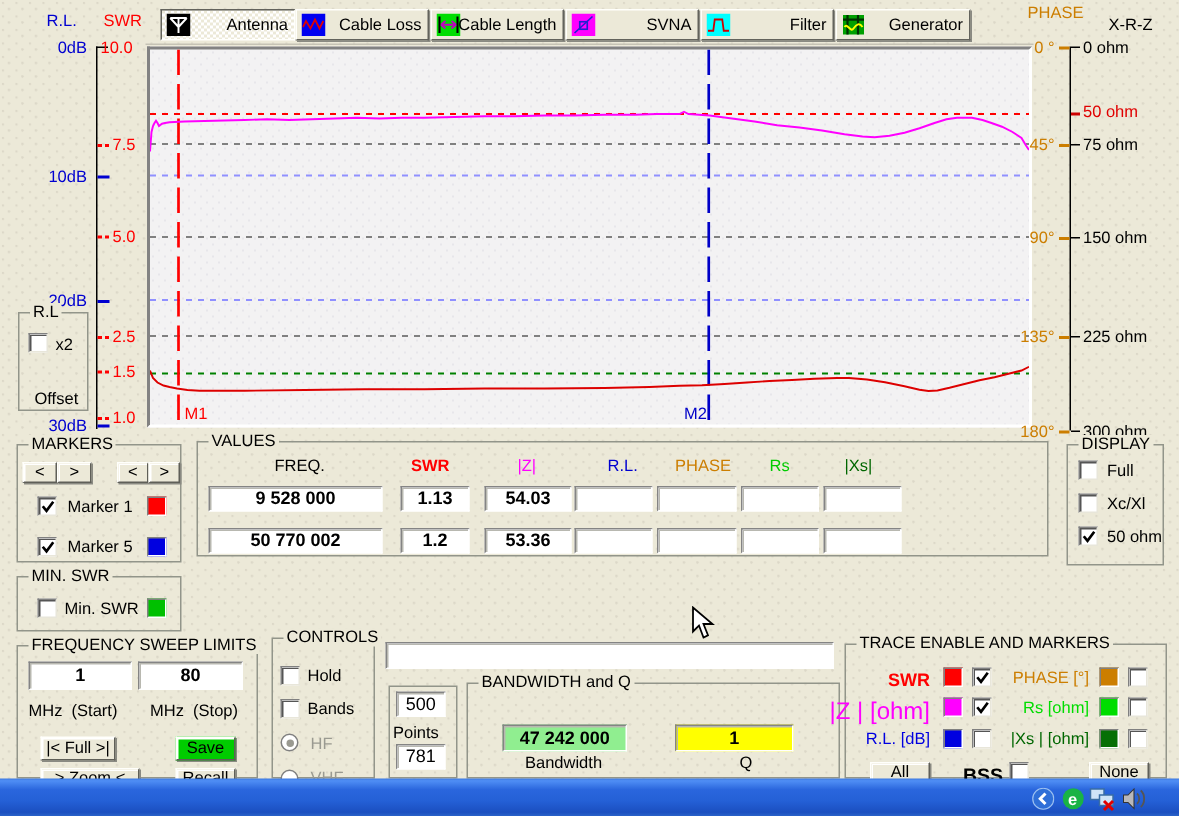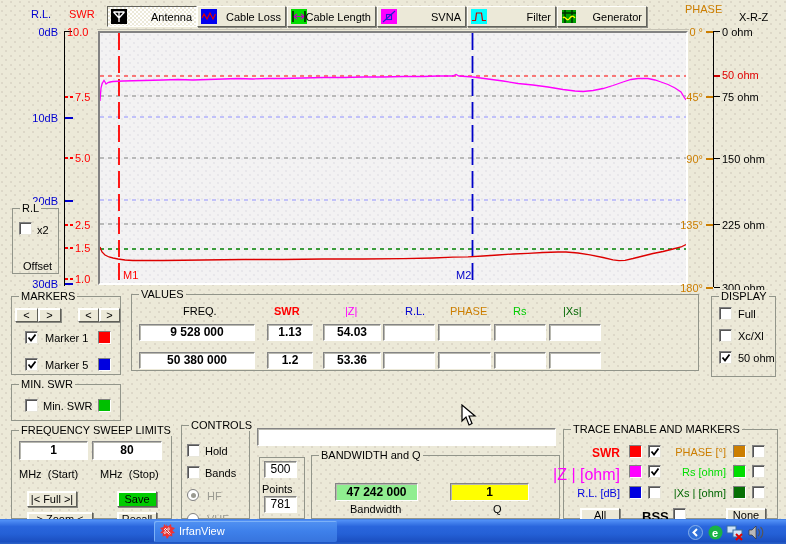--- a/index.html
+++ b/index.html
@@ -161,21 +161,21 @@
 <div class="abs rowlab" style="left:450px;top:305px;color:#cc7e00">PHASE</div>
 <div class="abs rowlab" style="left:513px;top:305px;color:#00cc00">Rs</div>
 <div class="abs rowlab" style="left:563px;top:305px;color:#006600">|Xs|</div>
 <div class="fld" style="left:139px;top:324px;width:116px;height:17px">9 528 000</div>
 <div class="fld" style="left:267px;top:324px;width:46px;height:17px">1.13</div>
 <div class="fld" style="left:323px;top:324px;width:58px;height:17px">54.03</div>
 <div class="fld" style="left:383px;top:324px;width:52px;height:17px"></div>
 <div class="fld" style="left:438px;top:324px;width:53px;height:17px"></div>
 <div class="fld" style="left:494px;top:324px;width:52px;height:17px"></div>
 <div class="fld" style="left:549px;top:324px;width:52px;height:17px"></div>
-<div class="fld" style="left:139px;top:352px;width:116px;height:17px">50 380 000</div>
+<div class="fld" style="left:139px;top:352px;width:116px;height:17px">50 770 002</div>
 <div class="fld" style="left:267px;top:352px;width:46px;height:17px">1.2</div>
 <div class="fld" style="left:323px;top:352px;width:58px;height:17px">53.36</div>
 <div class="fld" style="left:383px;top:352px;width:52px;height:17px"></div>
 <div class="fld" style="left:438px;top:352px;width:53px;height:17px"></div>
 <div class="fld" style="left:494px;top:352px;width:52px;height:17px"></div>
 <div class="fld" style="left:549px;top:352px;width:52px;height:17px"></div>
 
 <div class="gb" style="left:711px;top:296px;width:65px;height:81px">
     <span>DISPLAY</span>
   </div>
@@ -284,28 +284,20 @@
 <div class="btn" style="left:580px;top:508px;width:40px;height:16px">All</div>
 <div class="abs rowlab" style="left:642px;top:509px;font-weight:bold;font-size:13px">BSS</div>
 <div class="cb" style="left:673px;top:508px"></div>
 <div class="btn" style="left:726px;top:508px;width:40px;height:16px">None</div>
 
 <svg class="abs" style="left:461px;top:404px" width="17" height="24" viewBox="0 0 17 24">
 <path d="M1 1v16l4-4 3 8 3-1.5-3-7.5h6z" fill="#fff" stroke="#000" stroke-width="1.2"></path>
 </svg>
 
 <div class="abs" style="left:0;top:519px;width:786px;height:25px;background:linear-gradient(#3d79e0 0,#4f8ef5 6%,#2a66dd 30%,#2460d6 60%,#1b4fc0 90%,#2a62c8 100%)">
-  <div class="abs" style="left:154px;top:2px;width:183px;height:21px;background:linear-gradient(#5191f2 0,#3e80ea 50%,#3774dd 100%);box-shadow:inset 1px 1px 0 #7cb1f7;border-radius:2px">
-    <svg class="abs" style="left:5px;top:2px" width="16" height="16" viewBox="0 0 16 16">
-        <path d="M7 1l2 2.5L12 1l.5 3L16 5l-2.5 2.5L16 10l-3 .5.5 3-3-.8L8 16l-1.5-3.2-3 .8.5-3L1 10l2.5-2.5L1 5l3.5-1L5 1l2.5 2.5z" fill="#e33"></path>
-        <path d="M5.5 5.5L11 11M10.5 5L5 10.5" stroke="#fff" stroke-width="2"></path>
-        <path d="M5.5 5.5L11 11M10.5 5L5 10.5" stroke="#b00" stroke-width=".8"></path>
-      </svg>
-    <span class="abs" style="left:25px;top:4px;color:#fff;font-size:11px">IrfanView</span>
-  </div>
 
   <svg class="abs" style="left:688px;top:6px" width="15" height="15" viewBox="0 0 15 15">
       <circle cx="7.5" cy="7.5" r="7" fill="#2f6fd8" stroke="#9cc0f0" stroke-width=".8"></circle>
       <path d="M9 4L5.5 7.5 9 11" stroke="#fff" stroke-width="2" fill="none"></path>
     </svg>
   <svg class="abs" style="left:708px;top:6px" width="15" height="15" viewBox="0 0 15 15">
       <circle cx="7.5" cy="7.5" r="7" fill="#19b345"></circle>
       <text x="4" y="11.5" font-size="11" font-weight="bold" fill="#fff" font-family="Liberation Sans">e</text>
     </svg>
   <svg class="abs" style="left:726px;top:5px" width="20" height="17" viewBox="0 0 20 17">

